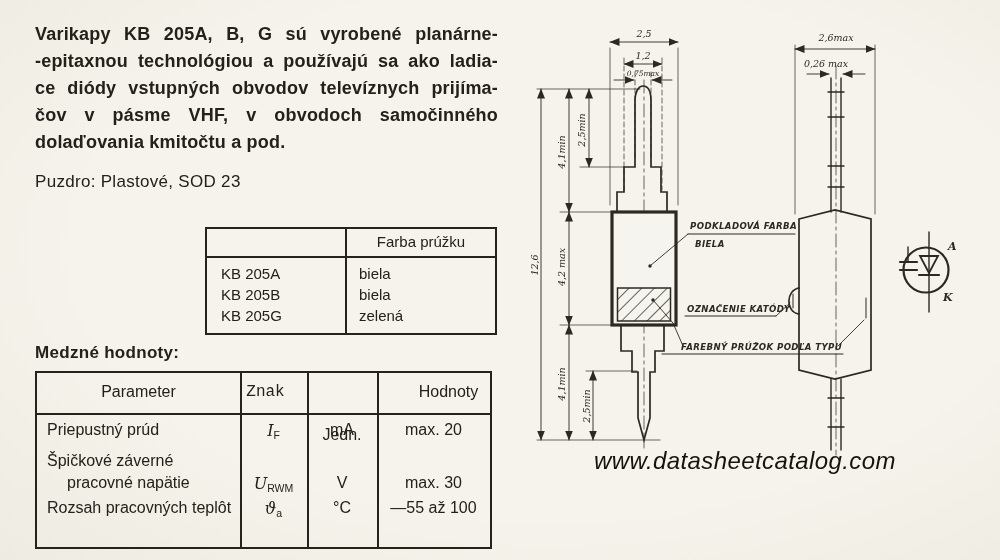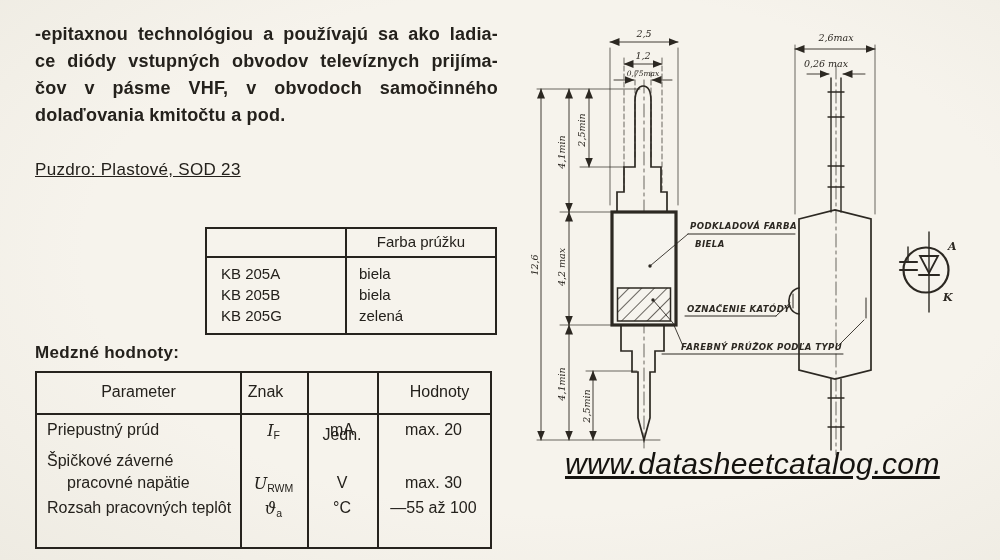--- a/index.html
+++ b/index.html
@@ -8,21 +8,21 @@
        font-family:"Liberation Sans", sans-serif;}
   .page{position:absolute;inset:0;
         background:radial-gradient(ellipse at 55% 45%, #f6f3ec 60%, #eeebe2 100%);}
 
   
   .intro{position:absolute;left:35px;top:21px;width:463px;
          font-weight:700;font-size:18px;line-height:27px;letter-spacing:.2px;}
   .intro .jline{text-align:justify;text-align-last:justify;}
   .intro .lline{text-align:left;}
 
-  .puzdro{position:absolute;left:35px;top:160px;font-size:17px;letter-spacing:.3px;text-decoration:underline;}
+  .puzdro{position:absolute;left:35px;top:172px;font-size:17px;letter-spacing:.3px;}
 
   
   .t1{position:absolute;left:205px;top:227px;width:288px;height:104px;
       border:2.5px solid #26231e;font-size:15px;}
   .t1 .vline{position:absolute;left:138px;top:0;bottom:0;width:2px;background:#26231e;}
   .t1 .hrow{position:absolute;left:0;top:0;width:100%;height:27px;border-bottom:2.5px solid #26231e;}
   .t1 .hcell{position:absolute;top:4px;text-align:center;}
   .t1 .hc0{left:0;width:138px;}
   .t1 .hc1{left:140px;right:0;}
   .t1 .brow{position:absolute;left:0;width:100%;height:20px;}
@@ -33,49 +33,50 @@
 
   
   .t2{position:absolute;left:35px;top:371px;width:453px;height:174px;
       border:2.5px solid #26231e;font-size:16px;}
   .t2 .v1{position:absolute;left:203px;top:0;bottom:0;width:2px;background:#26231e;}
   .t2 .v2{position:absolute;left:270px;top:0;bottom:0;width:2px;background:#26231e;}
   .t2 .v3{position:absolute;left:340px;top:0;bottom:0;width:2px;background:#26231e;}
   .t2 .hrow{position:absolute;left:0;top:0;width:100%;height:40px;border-bottom:2.5px solid #26231e;}
   .t2 .hcell{position:absolute;top:10px;text-align:center;}
   .t2 .h0{left:0;width:203px;}
-  .t2 .h1{left:203px;width:51px;}
+  .t2 .h1{left:203px;width:51px;font-family:Liberation Mono, monospace;}
   .t2 .h2{left:270px;width:70px;margin-top:43px;}
-  .t2 .h3{left:347px;width:111px;}
+  .t2 .h3{left:356px;width:111px;}
   .t2 .row{position:absolute;left:0;width:100%;height:22px;}
   .t2 .p {position:absolute;left:10px;white-space:nowrap;}
   .t2 .p.ind{left:30px;}
   .t2 .s {position:absolute;left:203px;width:67px;text-align:center;}
   .t2 .u {position:absolute;left:270px;width:70px;text-align:center;}
   .t2 .v {position:absolute;left:340px;width:113px;text-align:center;}
   .sym{font-family:"DejaVu Serif", serif;font-style:italic;}
   .sub{font-size:10.5px;vertical-align:-3px;}
 
   
   .draw{position:absolute;left:530px;top:0;}
   .dimtxt{font-family:"DejaVu Serif", serif;font-style:italic;font-size:9.5px;fill:#2c2822;}
   .dimtxt.small{font-size:7.5px;}
   .annot{font-family:"DejaVu Sans", sans-serif;font-style:italic;font-weight:700;
          font-size:8.6px;letter-spacing:.4px;fill:#2c2822;}
   .symlbl{font-family:"DejaVu Serif", serif;font-style:italic;font-weight:700;font-size:11px;fill:#2c2822;}
 
   .watermark{position:absolute;left:565px;top:447px;width:360px;text-align:center;
-             font-style:italic;font-size:30px;letter-spacing:.4px;color:#15130f;text-decoration:underline;}
+             font-style:italic;font-size:24px;letter-spacing:.4px;color:#15130f;}
 </style>
 </head>
 <body>
 
 <div class="page">
 
   <div class="intro">
+    <div class="jline">Varikapy KB 205A, B, G sú vyrobené planárne-</div>
     <div class="jline">-epitaxnou technológiou a používajú sa ako ladia-</div>
     <div class="jline">ce diódy vstupných obvodov televíznych prijíma-</div>
     <div class="jline">čov v pásme VHF, v obvodoch samočinného</div>
     <div class="lline">dolaďovania kmitočtu a pod.</div>
   </div>
 
   <div class="puzdro">Puzdro: Plastové, SOD 23</div>
 
   <div class="t1">
     <div class="vline"></div>

